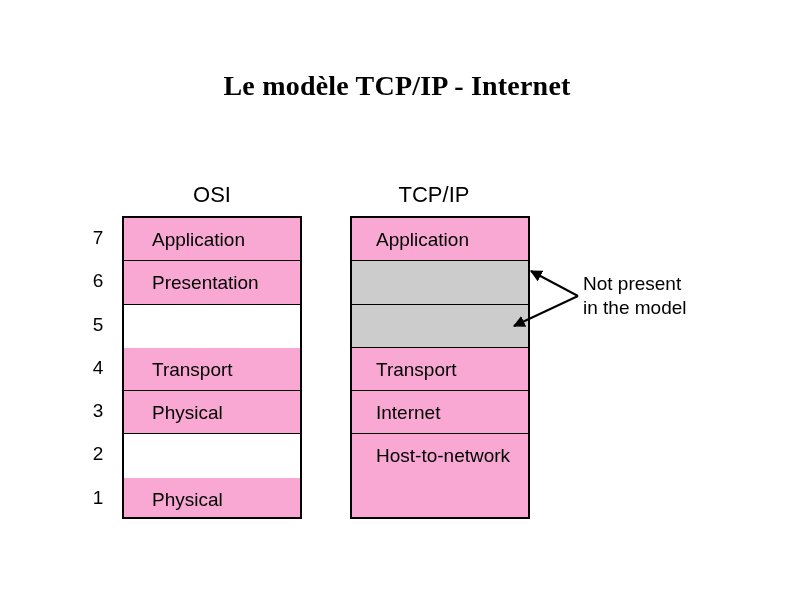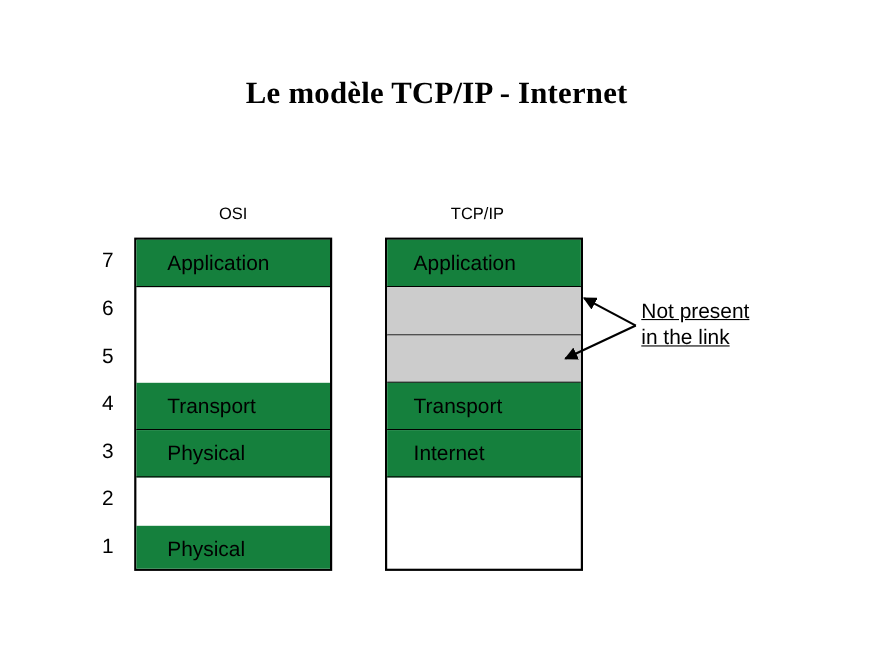--- a/index.html
+++ b/index.html
@@ -42,21 +42,21 @@
     position: absolute;
     left: 0;
     top: 0;
     width: 794px;
     height: 595px;
   }
 
   
   .col-caption {
     position: absolute;
-    font-size: 15px;
+    font-size: 22px;
     line-height: 22px;
     text-align: center;
     white-space: nowrap;
     color: #000000;
   }
   .caption-osi   { left: 152px; top: 184px; width: 120px; }
   .caption-tcpip { left: 374px; top: 184px; width: 120px; }
 
   
   .num-col {
@@ -89,21 +89,21 @@
   }
   .stack-osi   { left: 122px; }
   .stack-tcpip { left: 350px; }
 
   .row {
     position: absolute;
     left: 0;
     width: 176px;
     box-sizing: border-box;
     border-bottom: 1.5px solid #000000;
-    background: #15803d;
+    background: #f9a8d4;
   }
   .row.last { border-bottom: none; }
   .row.gray { background: #cccccc; }
 
   .row-label {
     position: absolute;
     left: 28px;
     top: 0;
     height: 43.28px;
     line-height: 43.28px;
@@ -116,21 +116,21 @@
   
   .annotation {
     position: absolute;
     left: 583px;
     top: 272px;
     width: 190px;
     font-size: 19px;
     line-height: 24px;
     color: #000000;
   }
-  .annotation div { white-space: nowrap; text-decoration: underline; }
+  .annotation div { white-space: nowrap; }
 
   .arrows {
     position: absolute;
     left: 0;
     top: 0;
     width: 794px;
     height: 595px;
     pointer-events: none;
   }
 </style>
@@ -154,20 +154,23 @@
       <div class="num-cell" style="top:129.85px">4</div>
       <div class="num-cell" style="top:173.14px">3</div>
       <div class="num-cell" style="top:216.42px">2</div>
       <div class="num-cell" style="top:259.71px">1</div>
     </div>
 
     <div class="stack stack-osi">
       <div class="row" style="top:0px;height:43.28px">
         <span class="row-label">Application</span>
       </div>
+      <div class="row" style="top:43.28px;height:43.28px">
+        <span class="row-label">Presentation</span>
+      </div>
       <div class="row" style="top:129.85px;height:43.28px">
         <span class="row-label">Transport</span>
       </div>
       <div class="row" style="top:173.14px;height:43.28px">
         <span class="row-label">Physical</span>
       </div>
       <div class="row last" style="top:259.71px;height:39.28px">
         <span class="row-label">Physical</span>
       </div>
     </div>
@@ -180,32 +183,35 @@
         <span class="row-label"></span>
       </div>
       <div class="row row-tcpip gray" style="top:86.57px;height:43.28px">
         <span class="row-label"></span>
       </div>
       <div class="row row-tcpip" style="top:129.85px;height:43.28px">
         <span class="row-label">Transport</span>
       </div>
       <div class="row row-tcpip" style="top:173.14px;height:43.28px">
         <span class="row-label">Internet</span>
+      </div>
+      <div class="row row-tcpip last" style="top:216.42px;height:82.57px">
+        <span class="row-label">Host-to-network</span>
       </div>
     </div>
 
     <svg class="arrows" viewBox="0 0 794 595">
       <defs>
         <marker id="ah" viewBox="0 0 10 10" refX="9" refY="5" markerWidth="6" markerHeight="6" orient="auto-start-reverse">
           <path d="M 0 0 L 10 5 L 0 10 z" fill="#000000"></path>
         </marker>
       </defs>
       <line x1="578" y1="296" x2="531" y2="271" stroke="#000000" stroke-width="2" marker-end="url(#ah)"></line>
       <line x1="578" y1="296" x2="514" y2="326" stroke="#000000" stroke-width="2" marker-end="url(#ah)"></line>
     </svg>
 
     <div class="annotation">
       <div>Not present</div>
-      <div>in the link</div>
+      <div>in the model</div>
     </div>
 
   </div>
 </div>
 
 </body></html>

